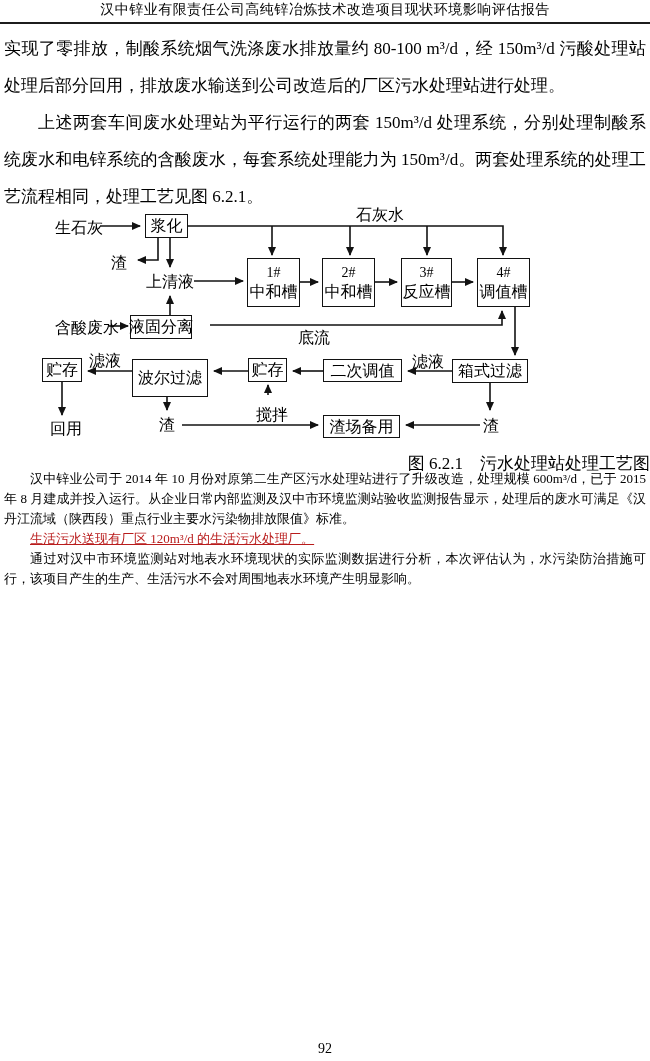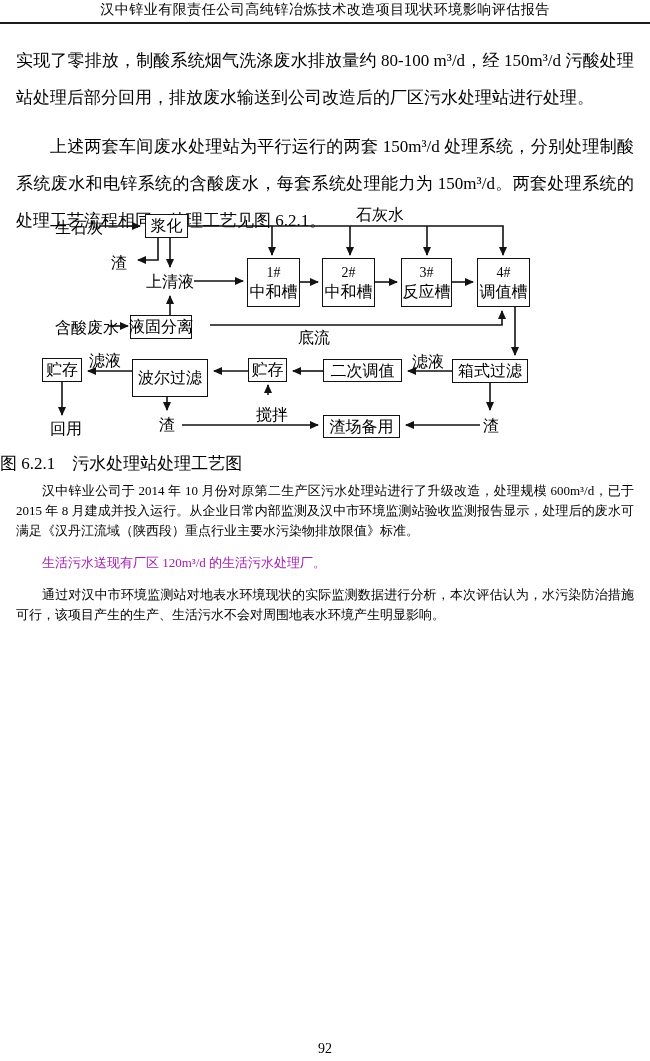--- a/index.html
+++ b/index.html
@@ -11,43 +11,43 @@
   .page { position:absolute; inset:0; }
   .doc-header {
     position:absolute; top:1px; left:0; right:0;
     text-align:center; font-size:14px; letter-spacing:0.5px; white-space:nowrap;
   }
   .header-rule { position:absolute; top:22px; left:0; width:650px; height:2px; background:#1c1c1c; }
   .block-a {
     position:absolute; top:30px; left:4px; width:642px;
     font-size:17px; line-height:37px; text-align:justify;
   }
-  .block-a p, .block-b p { margin:12px; }
+  .block-a p, .block-b p { margin:0; }
   .indent { text-indent:2em; }
   .figure {
     position:absolute; top:205px; left:0; width:650px; height:243px; font-size:16px;
   }
   .figure svg { position:absolute; left:0; top:0; }
   .node {
     position:absolute; border:1.5px solid #121212; background:#fff;
     display:flex; align-items:center; justify-content:center;
     text-align:center; box-sizing:border-box; line-height:20px; white-space:nowrap;
   }
   .tank { flex-direction:column; line-height:21px; }
   .tank .no { font-size:14px; line-height:17px; font-family:"Liberation Serif",serif; }
   .lbl { position:absolute; white-space:nowrap; }
   .fig-caption {
     position:absolute; top:452px; left:0; right:0;
-    text-align:left; font-size:17px;
+    text-align:right; font-size:17px;
   }
   .block-b {
     position:absolute; top:469px; left:4px; width:642px;
     font-size:13px; line-height:20px; text-align:justify;
   }
-  .green { color:#a21caf; margin-top:2px; }
+  .green { color:#b91c1c; margin-top:2px;text-decoration:underline; }
   .footer {
     position:absolute; top:1041px; left:0; right:0;
     text-align:center; font-size:14px;
   }
 </style>
 </head>
 <body>
 
 <div class="page">
 

